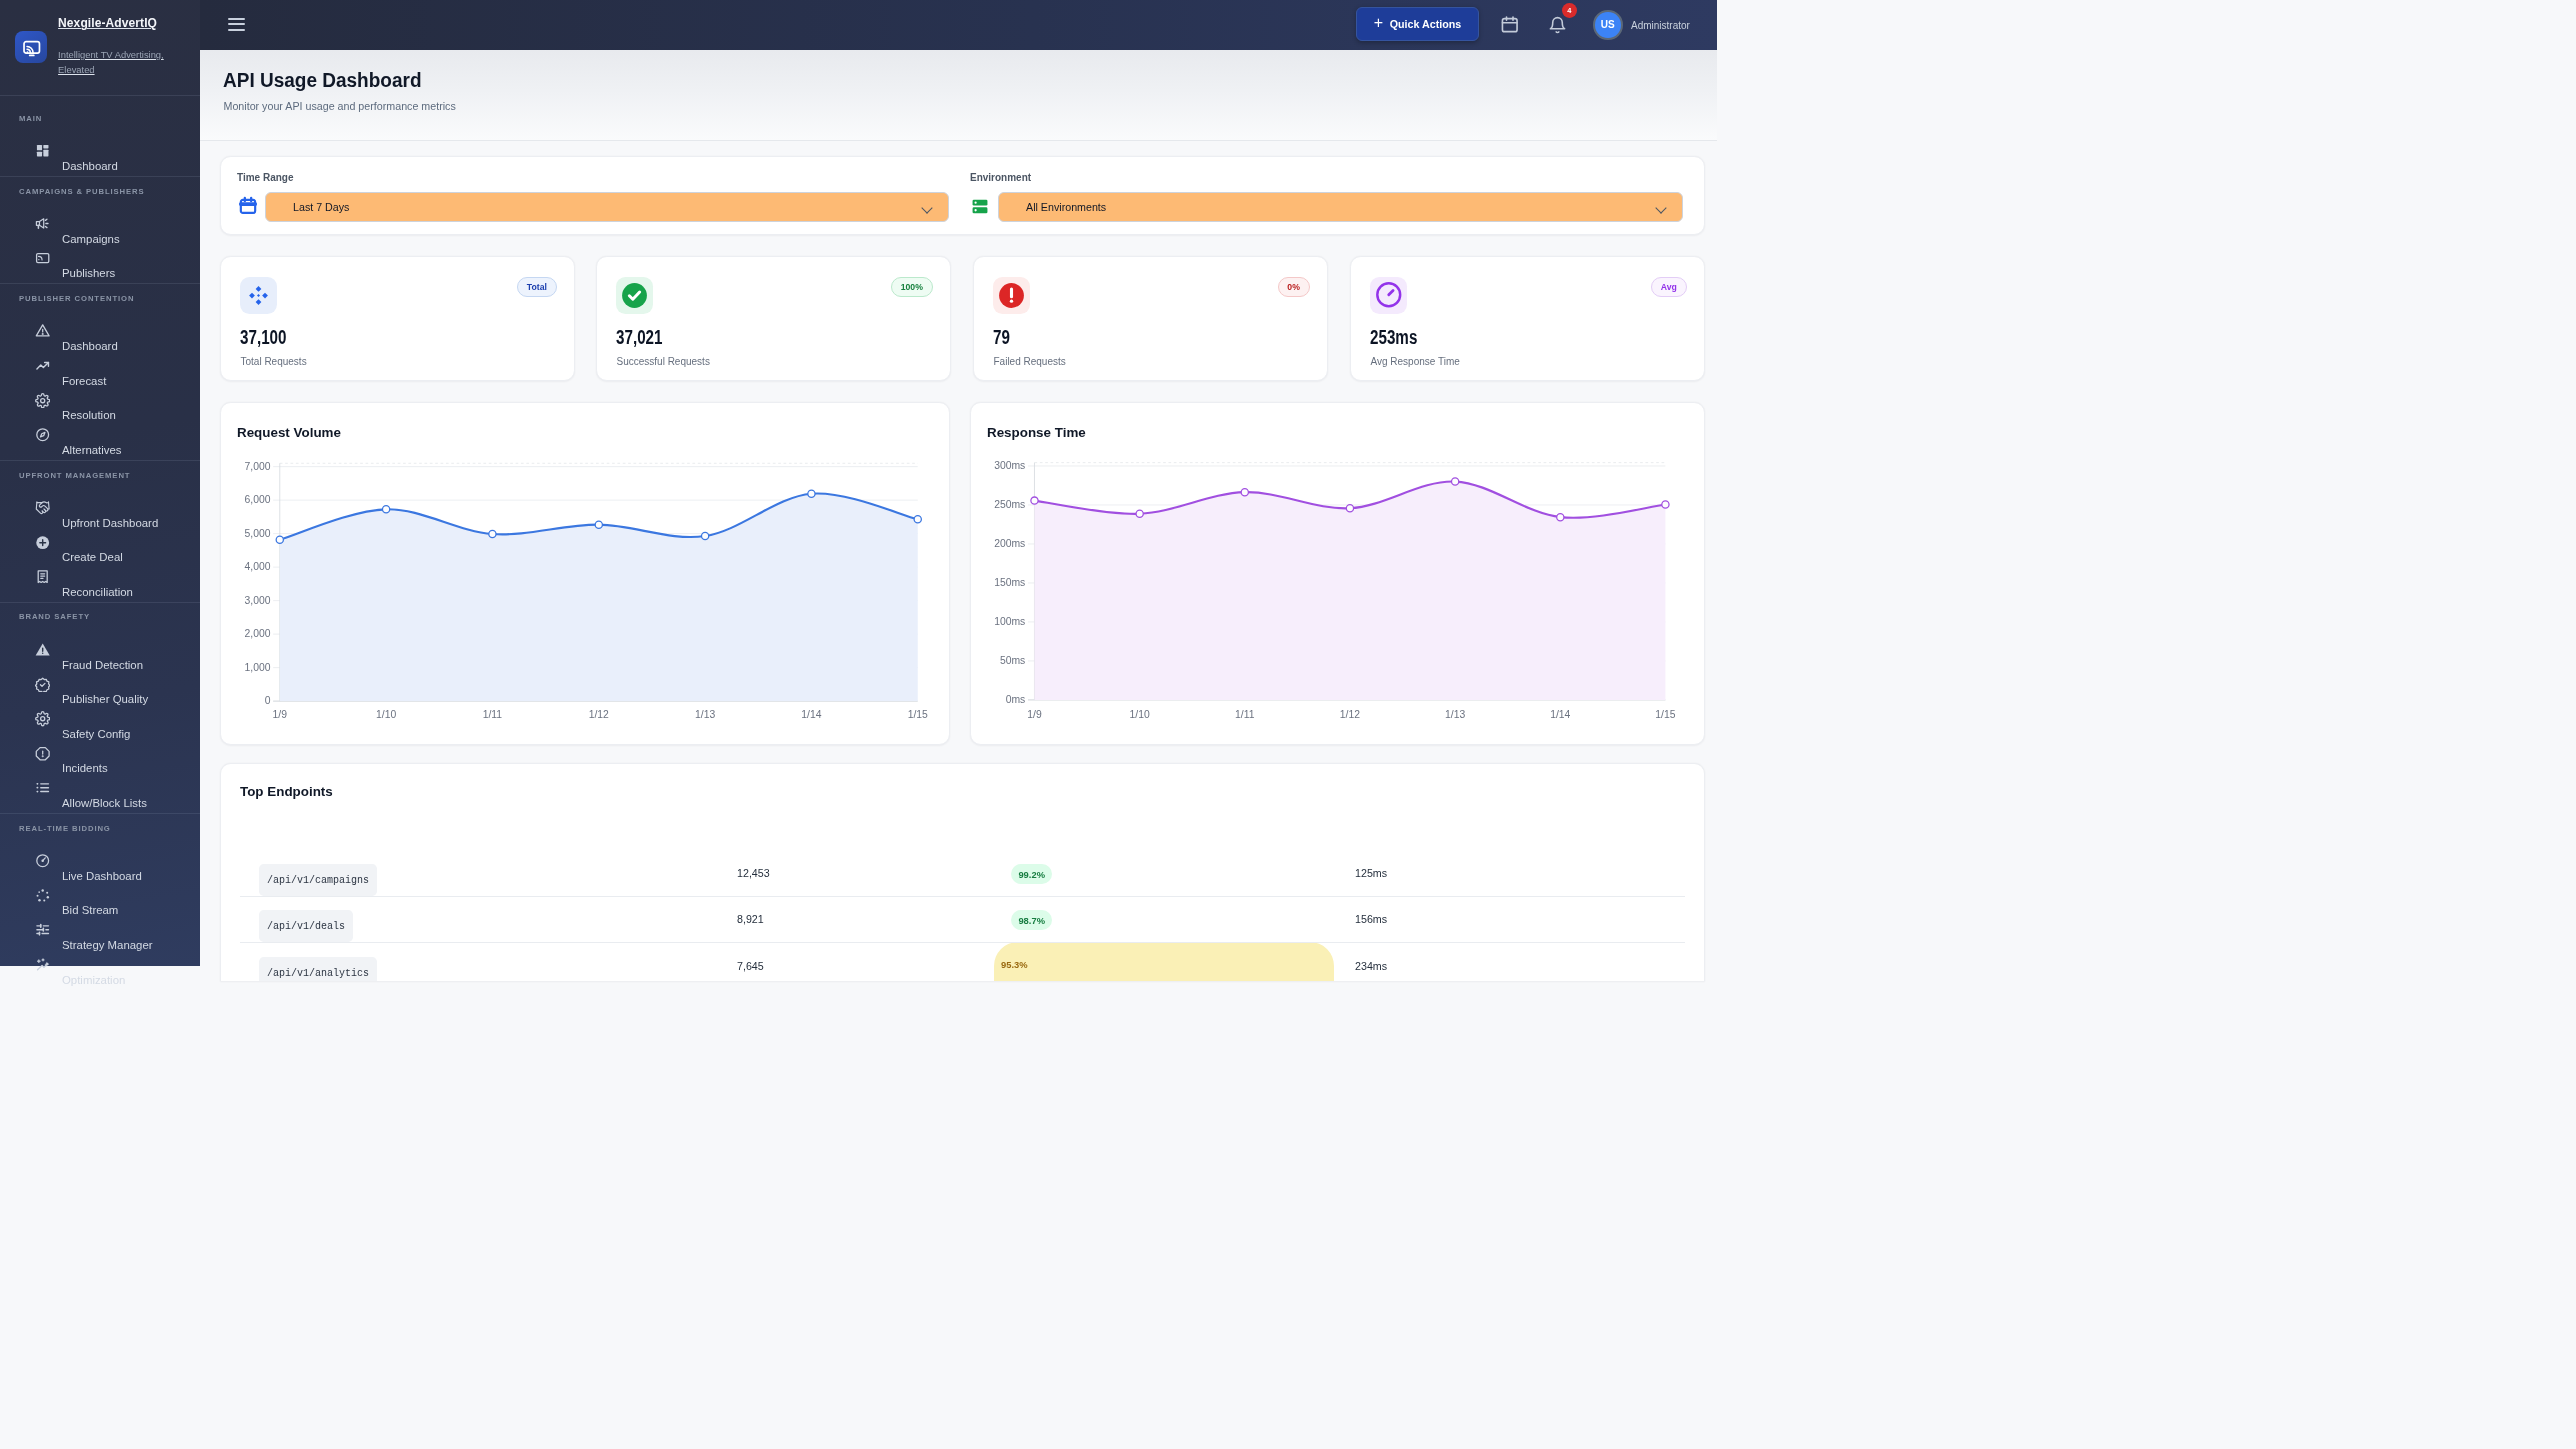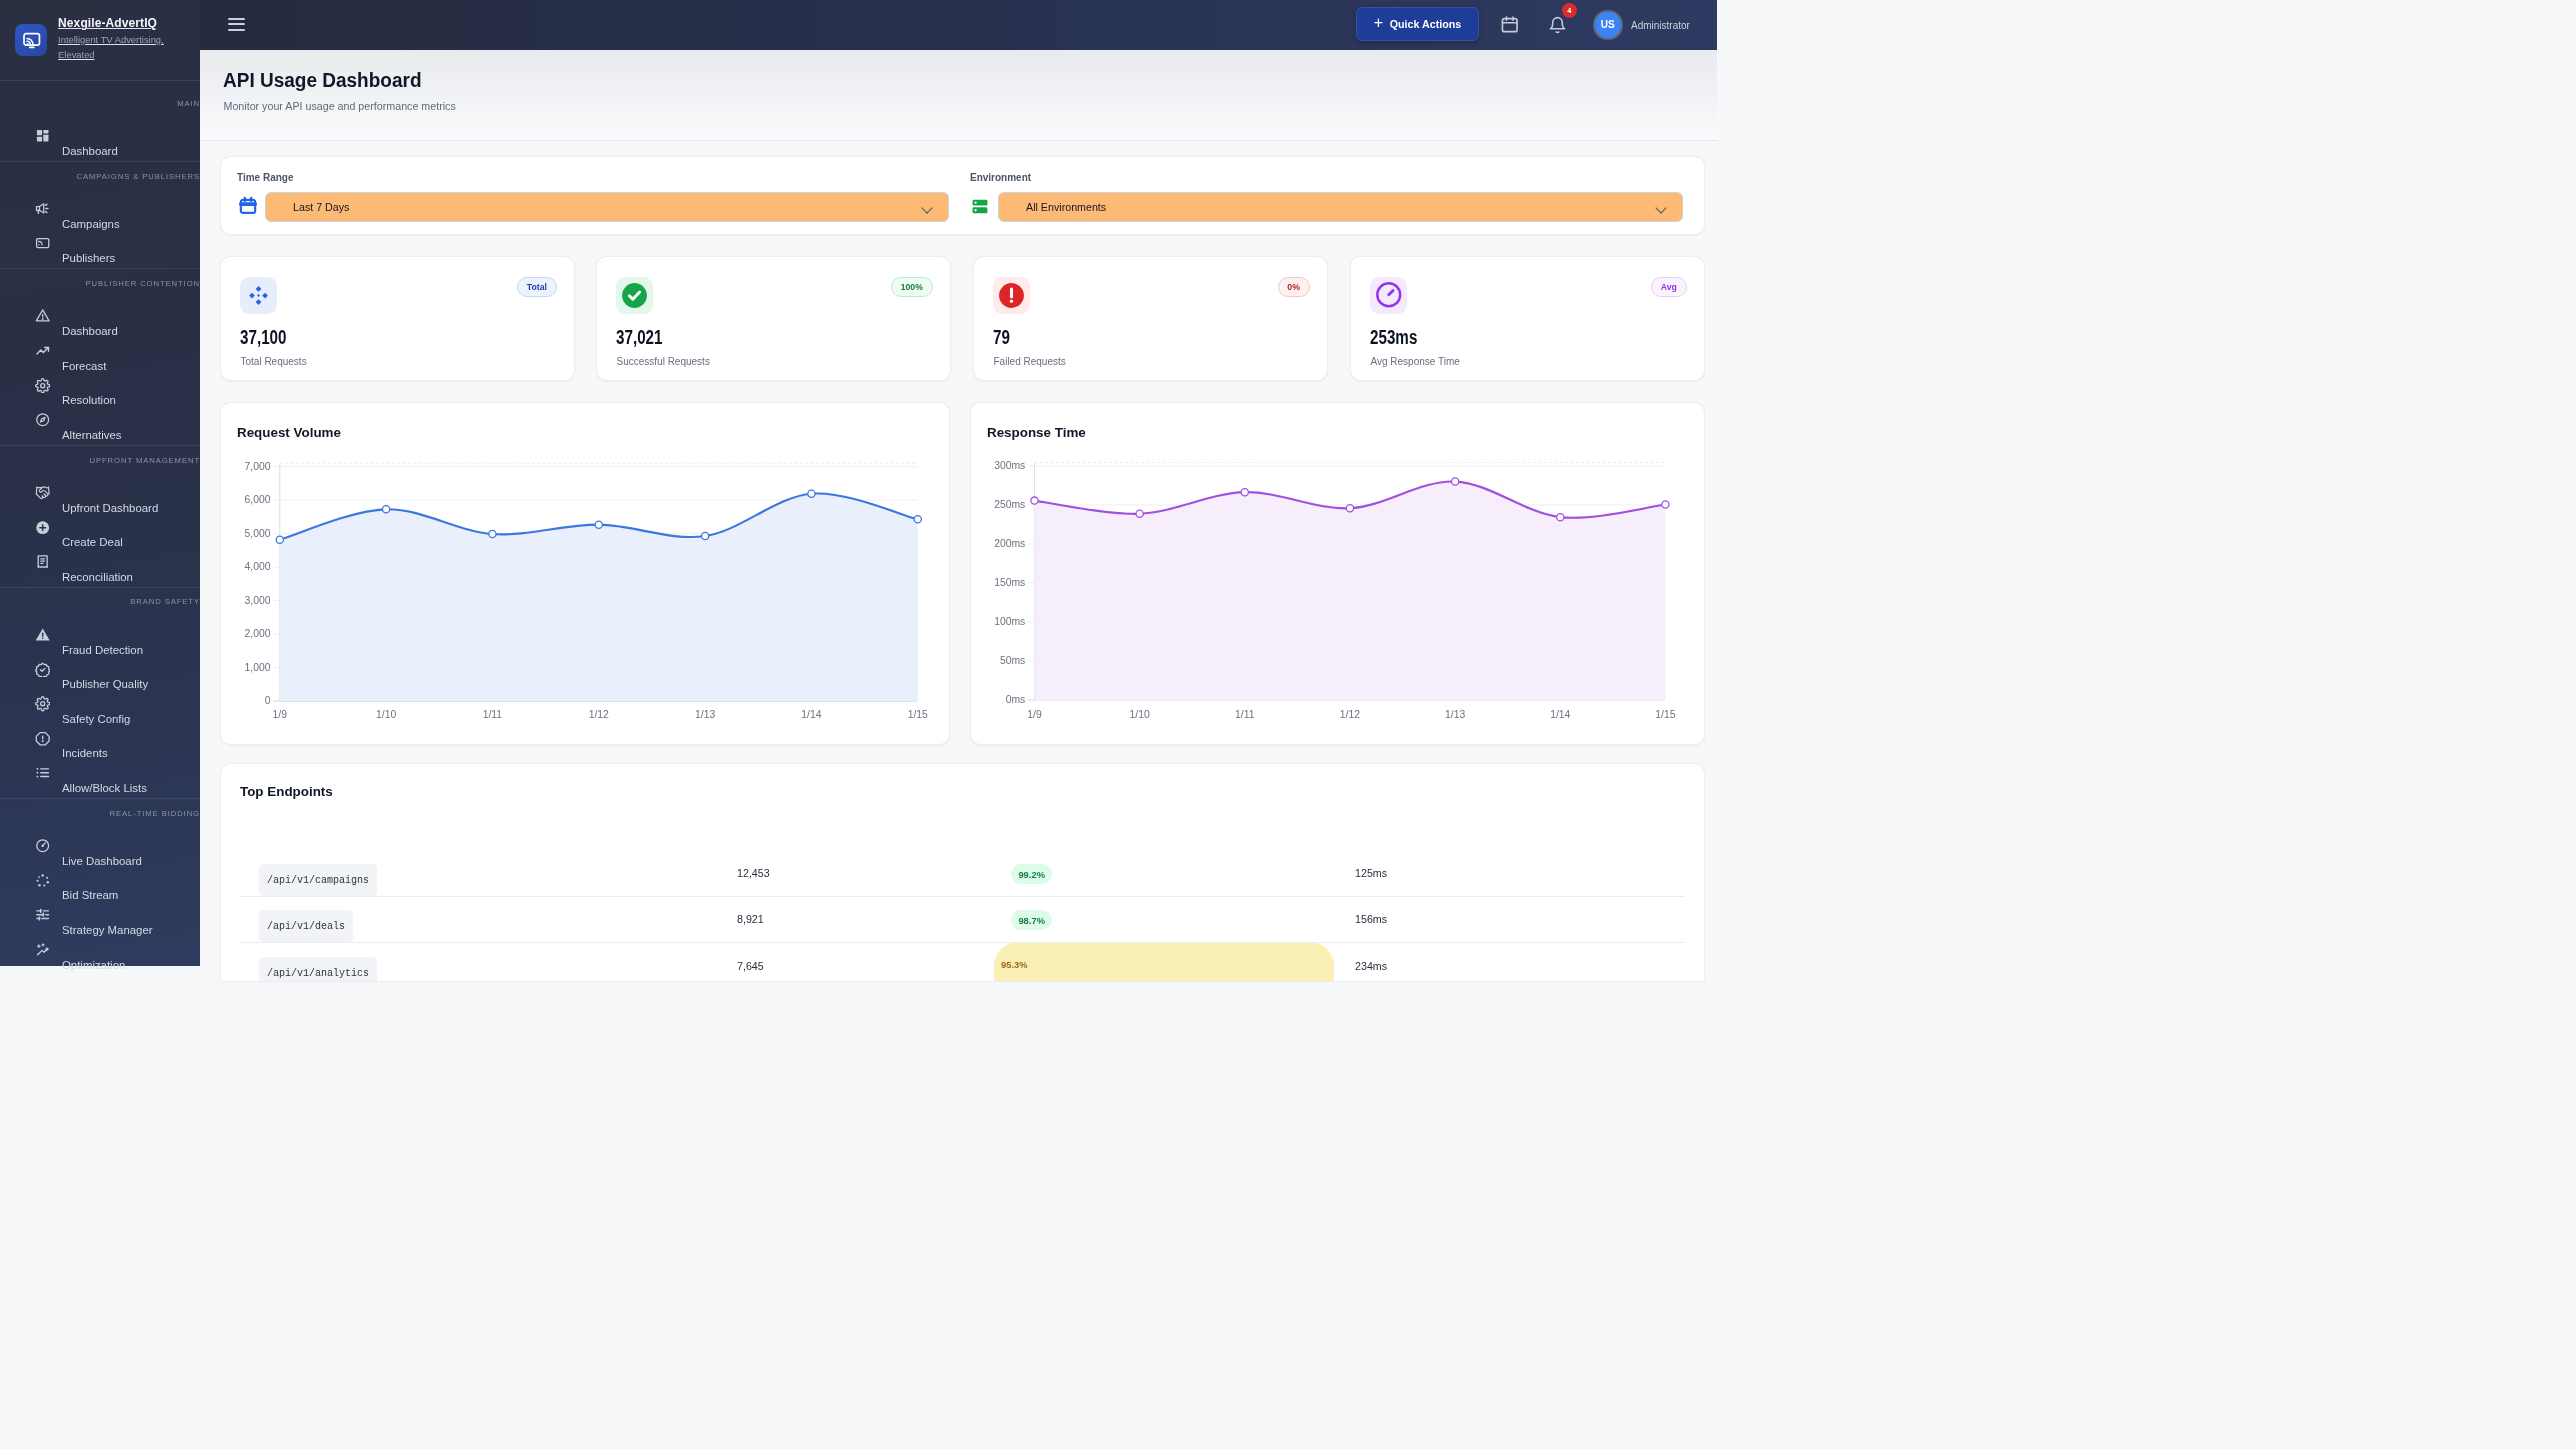--- a/index.html
+++ b/index.html
@@ -6,25 +6,25 @@
   html,body { width:1717px; height:966px; overflow:hidden; font-family:"Liberation Sans", sans-serif; background:#f7f8fa; }
 
   
   #sidebar { position:absolute; left:0; top:0; width:200px; height:966px;
     background:linear-gradient(170deg, #2a2f42 0%, #293047 45%, #2b3450 72%, #2f3c5f 100%);
     color:#dde3ec; z-index:5; }
   .logo-row { padding:17.4px 0 0 15.4px; display:flex; align-items:center; }
   .logo-box { width:32px; height:32px; border-radius:8px; background:linear-gradient(145deg,#2f57c7,#27479f); display:flex; align-items:center; justify-content:center; flex:none; }
   .logo-text { margin-left:10.7px; width:127px;text-decoration:underline; }
   .logo-title { font-size:12px; font-weight:bold; color:#f4f6fa; letter-spacing:0.1px; line-height:13.4px; }
-  .logo-sub { font-size:9.4px; color:#9ba5b5; line-height:14.8px; margin-top:2px; }
+  .logo-sub { font-size:9.4px; color:#9ba5b5; line-height:14.8px; margin-top:17px; }
   .sect { border-top:0.7px solid rgba(148,163,184,0.16); padding:10.7px 0 11.4px 0; }
   #logo-div { margin-top:17.4px; border-top:0.7px solid rgba(148,163,184,0.16); }
   .sect.first { border-top:none; padding-top:19px; }
-  .slabel { font-size:7.7px; font-weight:normal; letter-spacing:0.9px; color:#8a94a6; margin:0 0 0 19px; line-height:8.7px;text-align:right; }
+  .slabel { font-size:7.7px; font-weight:bold; letter-spacing:0.9px; color:#8a94a6; margin:0 0 0 19px; line-height:8.7px; }
   .sitems { margin-top:14px; }
   .sitem { height:27px; margin-bottom:7.6px; display:flex; align-items:center; padding-left:35px; position:relative; color:#d4dae4; font-size:11.4px; }
   .sitem:last-child { margin-bottom:0; }
   .sitem svg { position:absolute; left:35px; width:15.4px; height:15.4px; }
   .sitem span { margin-left:27px;margin-top:30px; }
 
   
   #header { position:absolute; left:200px; top:0; width:1517px; height:50px;
     background:linear-gradient(90deg,#252b3e 0%,#283250 55%,#2e3a61 100%); z-index:4; }
   .burger { position:absolute; left:28px; top:18px; width:17px; }

